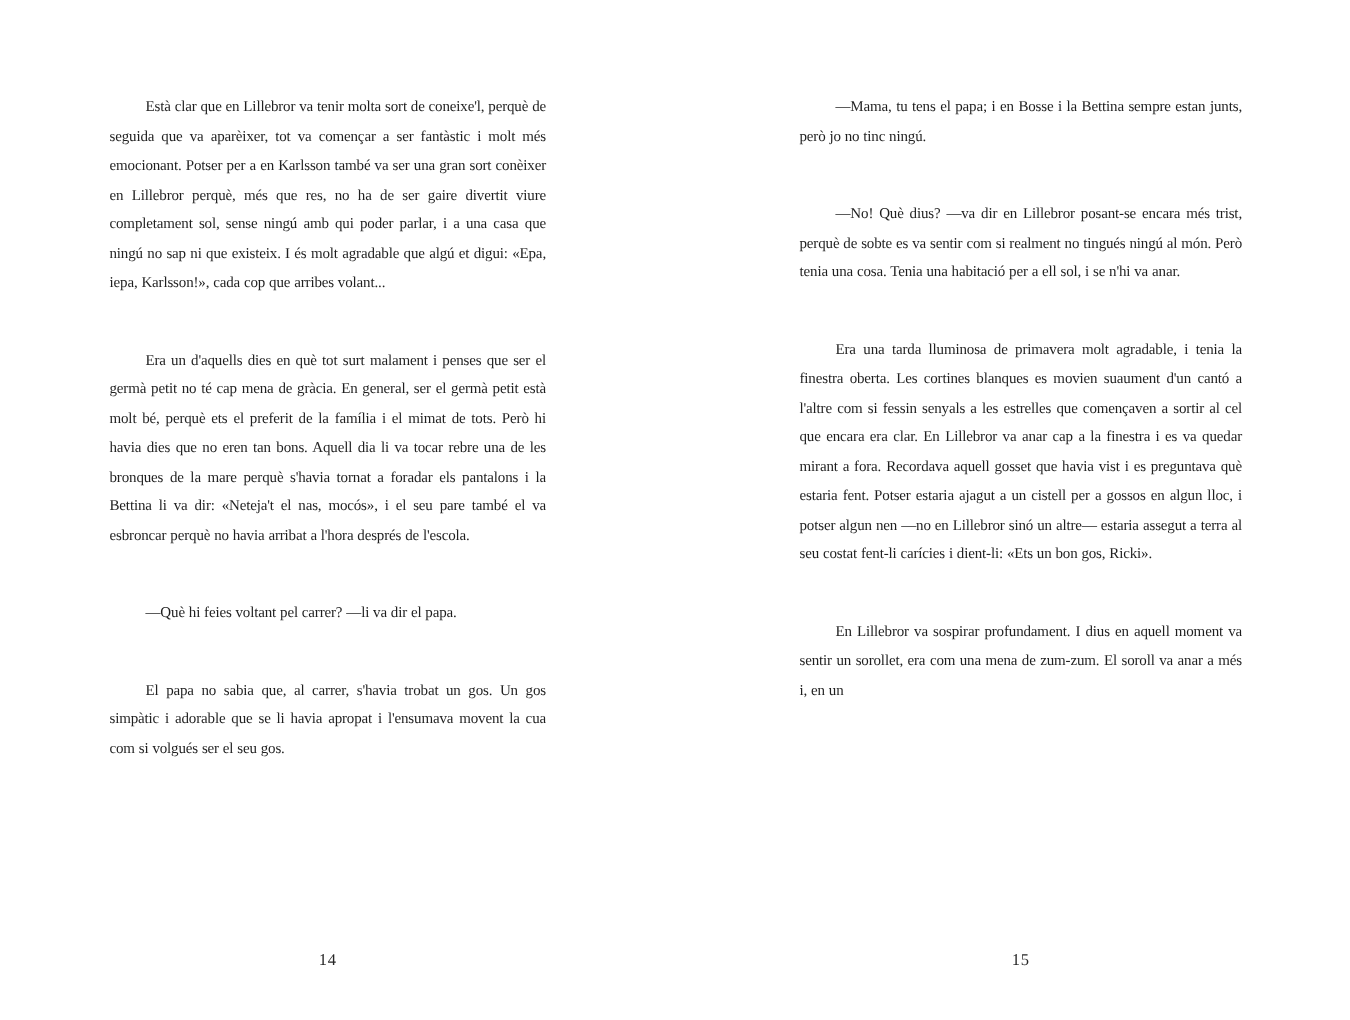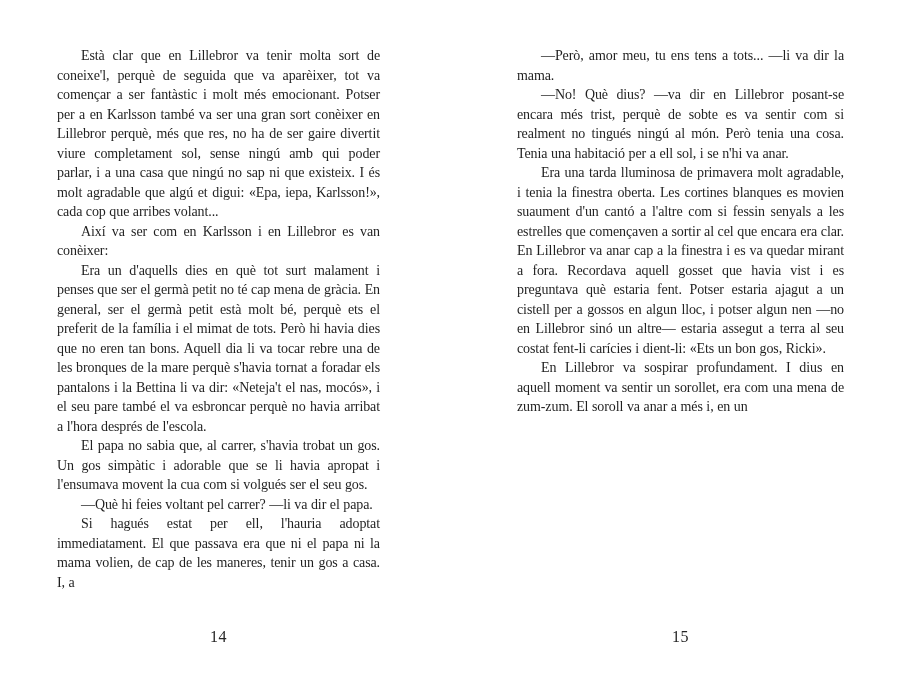--- a/index.html
+++ b/index.html
@@ -29,56 +29,54 @@
     }
     .page-left {
       left: 57px;
       width: 323px;
     }
     .page-right {
       left: 517px;
       width: 327px;
     }
     .text-block p {
-      margin: 0;
+      margin: 16px;
       padding: 0;
-      font-size: 14px;
+      font-size: 10px;
       line-height: 19.5px;
       text-align: justify;
       letter-spacing: -0.1px;
       word-spacing: 0.2px;
     }
     .text-block p.indent {
       text-indent: 24px;
     }
     .page-number {
       margin-top: auto;
       padding-top: 16px;
       text-align: center;
-      font-size: 16px;
+      font-size: 11px;
       letter-spacing: 0.5px;
       color: #262626;
     }
   </style>
 </head>
 <body>
 
 <div class="spread">
 
   <div class="page text-block page-left">
     <p class="indent">Està clar que en Lillebror va tenir molta sort de coneixe'l, perquè de seguida que va aparèixer, tot va començar a ser fantàstic i molt més emocionant. Potser per a en Karlsson també va ser una gran sort conèixer en Lillebror perquè, més que res, no ha de ser gaire divertit viure completament sol, sense ningú amb qui poder parlar, i a una casa que ningú no sap ni que existeix. I és molt agradable que algú et digui: «Epa, iepa, Karlsson!», cada cop que arribes volant...</p>
-    <p class="indent">Així va ser com en Karlsson i en Lillebror es van conèixer:</p>
     <p class="indent">Era un d'aquells dies en què tot surt malament i penses que ser el germà petit no té cap mena de gràcia. En general, ser el germà petit està molt bé, perquè ets el preferit de la família i el mimat de tots. Però hi havia dies que no eren tan bons. Aquell dia li va tocar rebre una de les bronques de la mare perquè s'havia tornat a foradar els pantalons i la Bettina li va dir: «Neteja't el nas, mocós», i el seu pare també el va esbroncar perquè no havia arribat a l'hora després de l'escola.</p>
+    <p class="indent">—Què hi feies voltant pel carrer? —li va dir el papa.</p>
     <p class="indent">El papa no sabia que, al carrer, s'havia trobat un gos. Un gos simpàtic i adorable que se li havia apropat i l'ensumava movent la cua com si volgués ser el seu gos.</p>
-    <p class="indent">—Què hi feies voltant pel carrer? —li va dir el papa.</p>
-    <p class="indent">Si hagués estat per ell, l'hauria adoptat immediatament. El que passava era que ni el papa ni la mama volien, de cap de les maneres, tenir un gos a casa. I, a</p>
     <div class="page-number">14</div>
   </div>
 
   <div class="page text-block page-right">
-    <p class="indent">—Però, amor meu, tu ens tens a tots... —li va dir la mama.</p>
+    <p class="indent">—Mama, tu tens el papa; i en Bosse i la Bettina sempre estan junts, però jo no tinc ningú.</p>
     <p class="indent">—No! Què dius? —va dir en Lillebror posant-se encara més trist, perquè de sobte es va sentir com si realment no tingués ningú al món. Però tenia una cosa. Tenia una habitació per a ell sol, i se n'hi va anar.</p>
     <p class="indent">Era una tarda lluminosa de primavera molt agradable, i tenia la finestra oberta. Les cortines blanques es movien suaument d'un cantó a l'altre com si fessin senyals a les estrelles que començaven a sortir al cel que encara era clar. En Lillebror va anar cap a la finestra i es va quedar mirant a fora. Recordava aquell gosset que havia vist i es preguntava què estaria fent. Potser estaria ajagut a un cistell per a gossos en algun lloc, i potser algun nen —no en Lillebror sinó un altre— estaria assegut a terra al seu costat fent-li carícies i dient-li: «Ets un bon gos, Ricki».</p>
     <p class="indent">En Lillebror va sospirar profundament. I dius en aquell moment va sentir un sorollet, era com una mena de zum-zum. El soroll va anar a més i, en un</p>
     <div class="page-number">15</div>
   </div>
 
 </div>
 
 </body></html>

